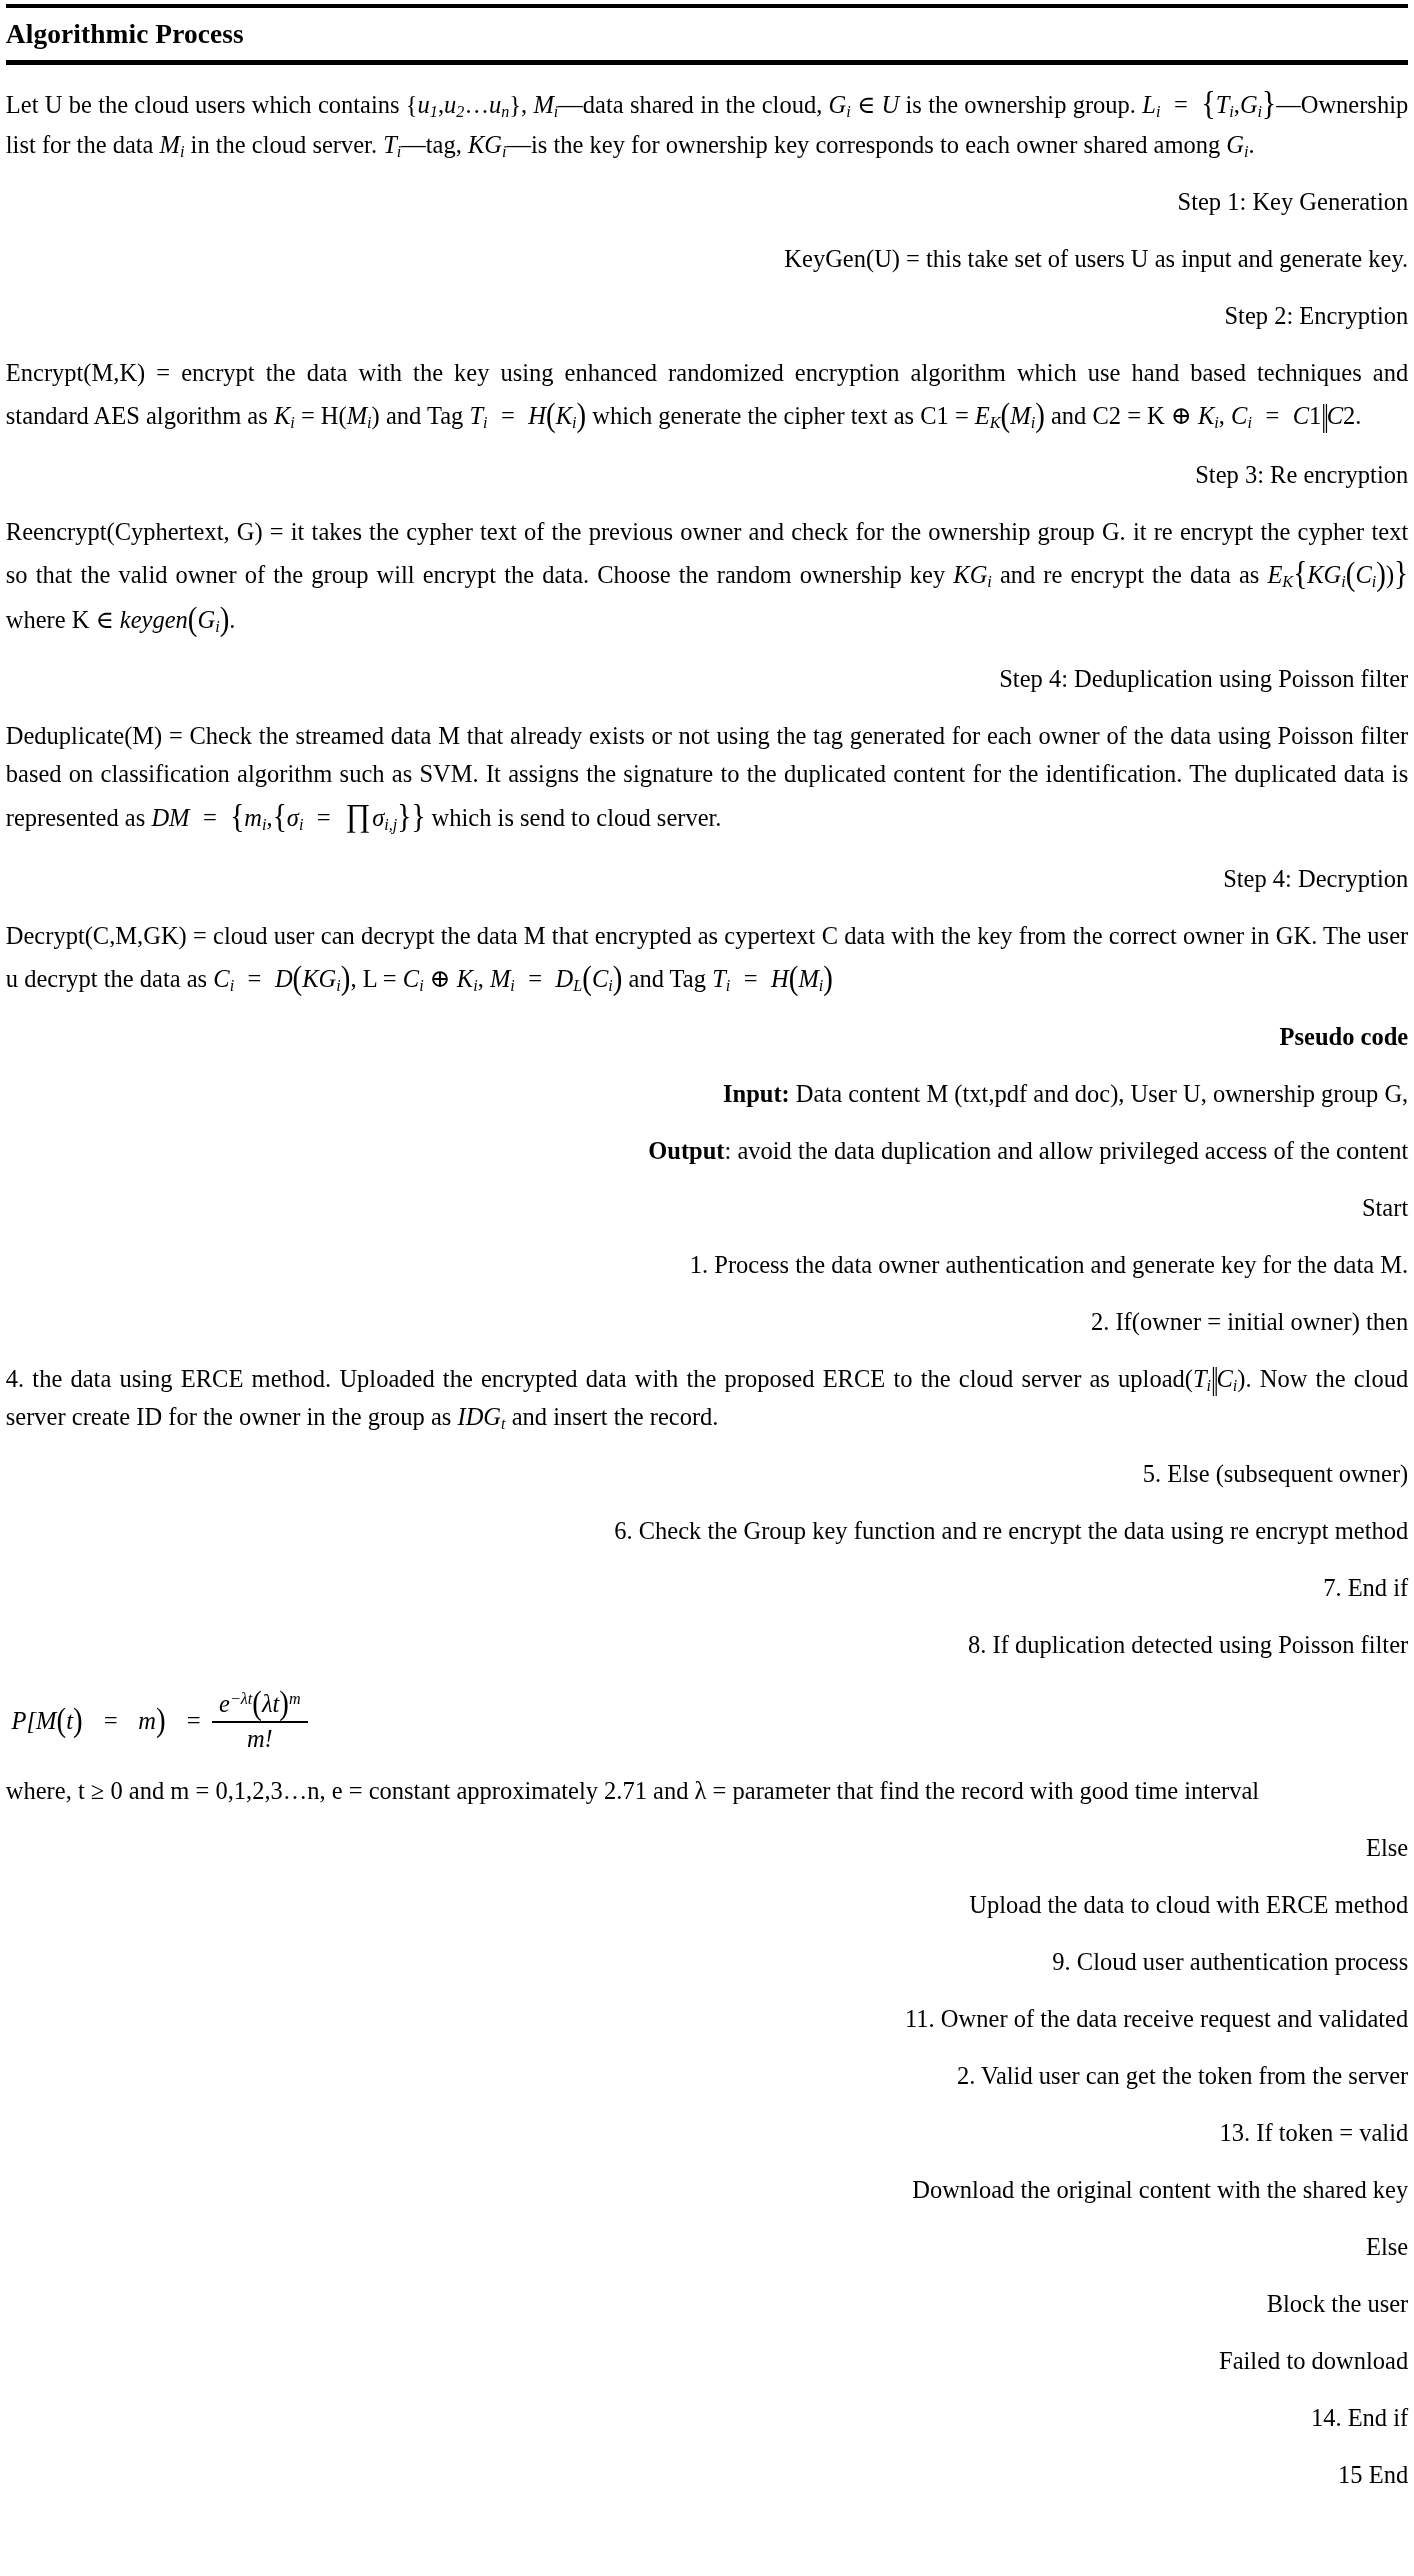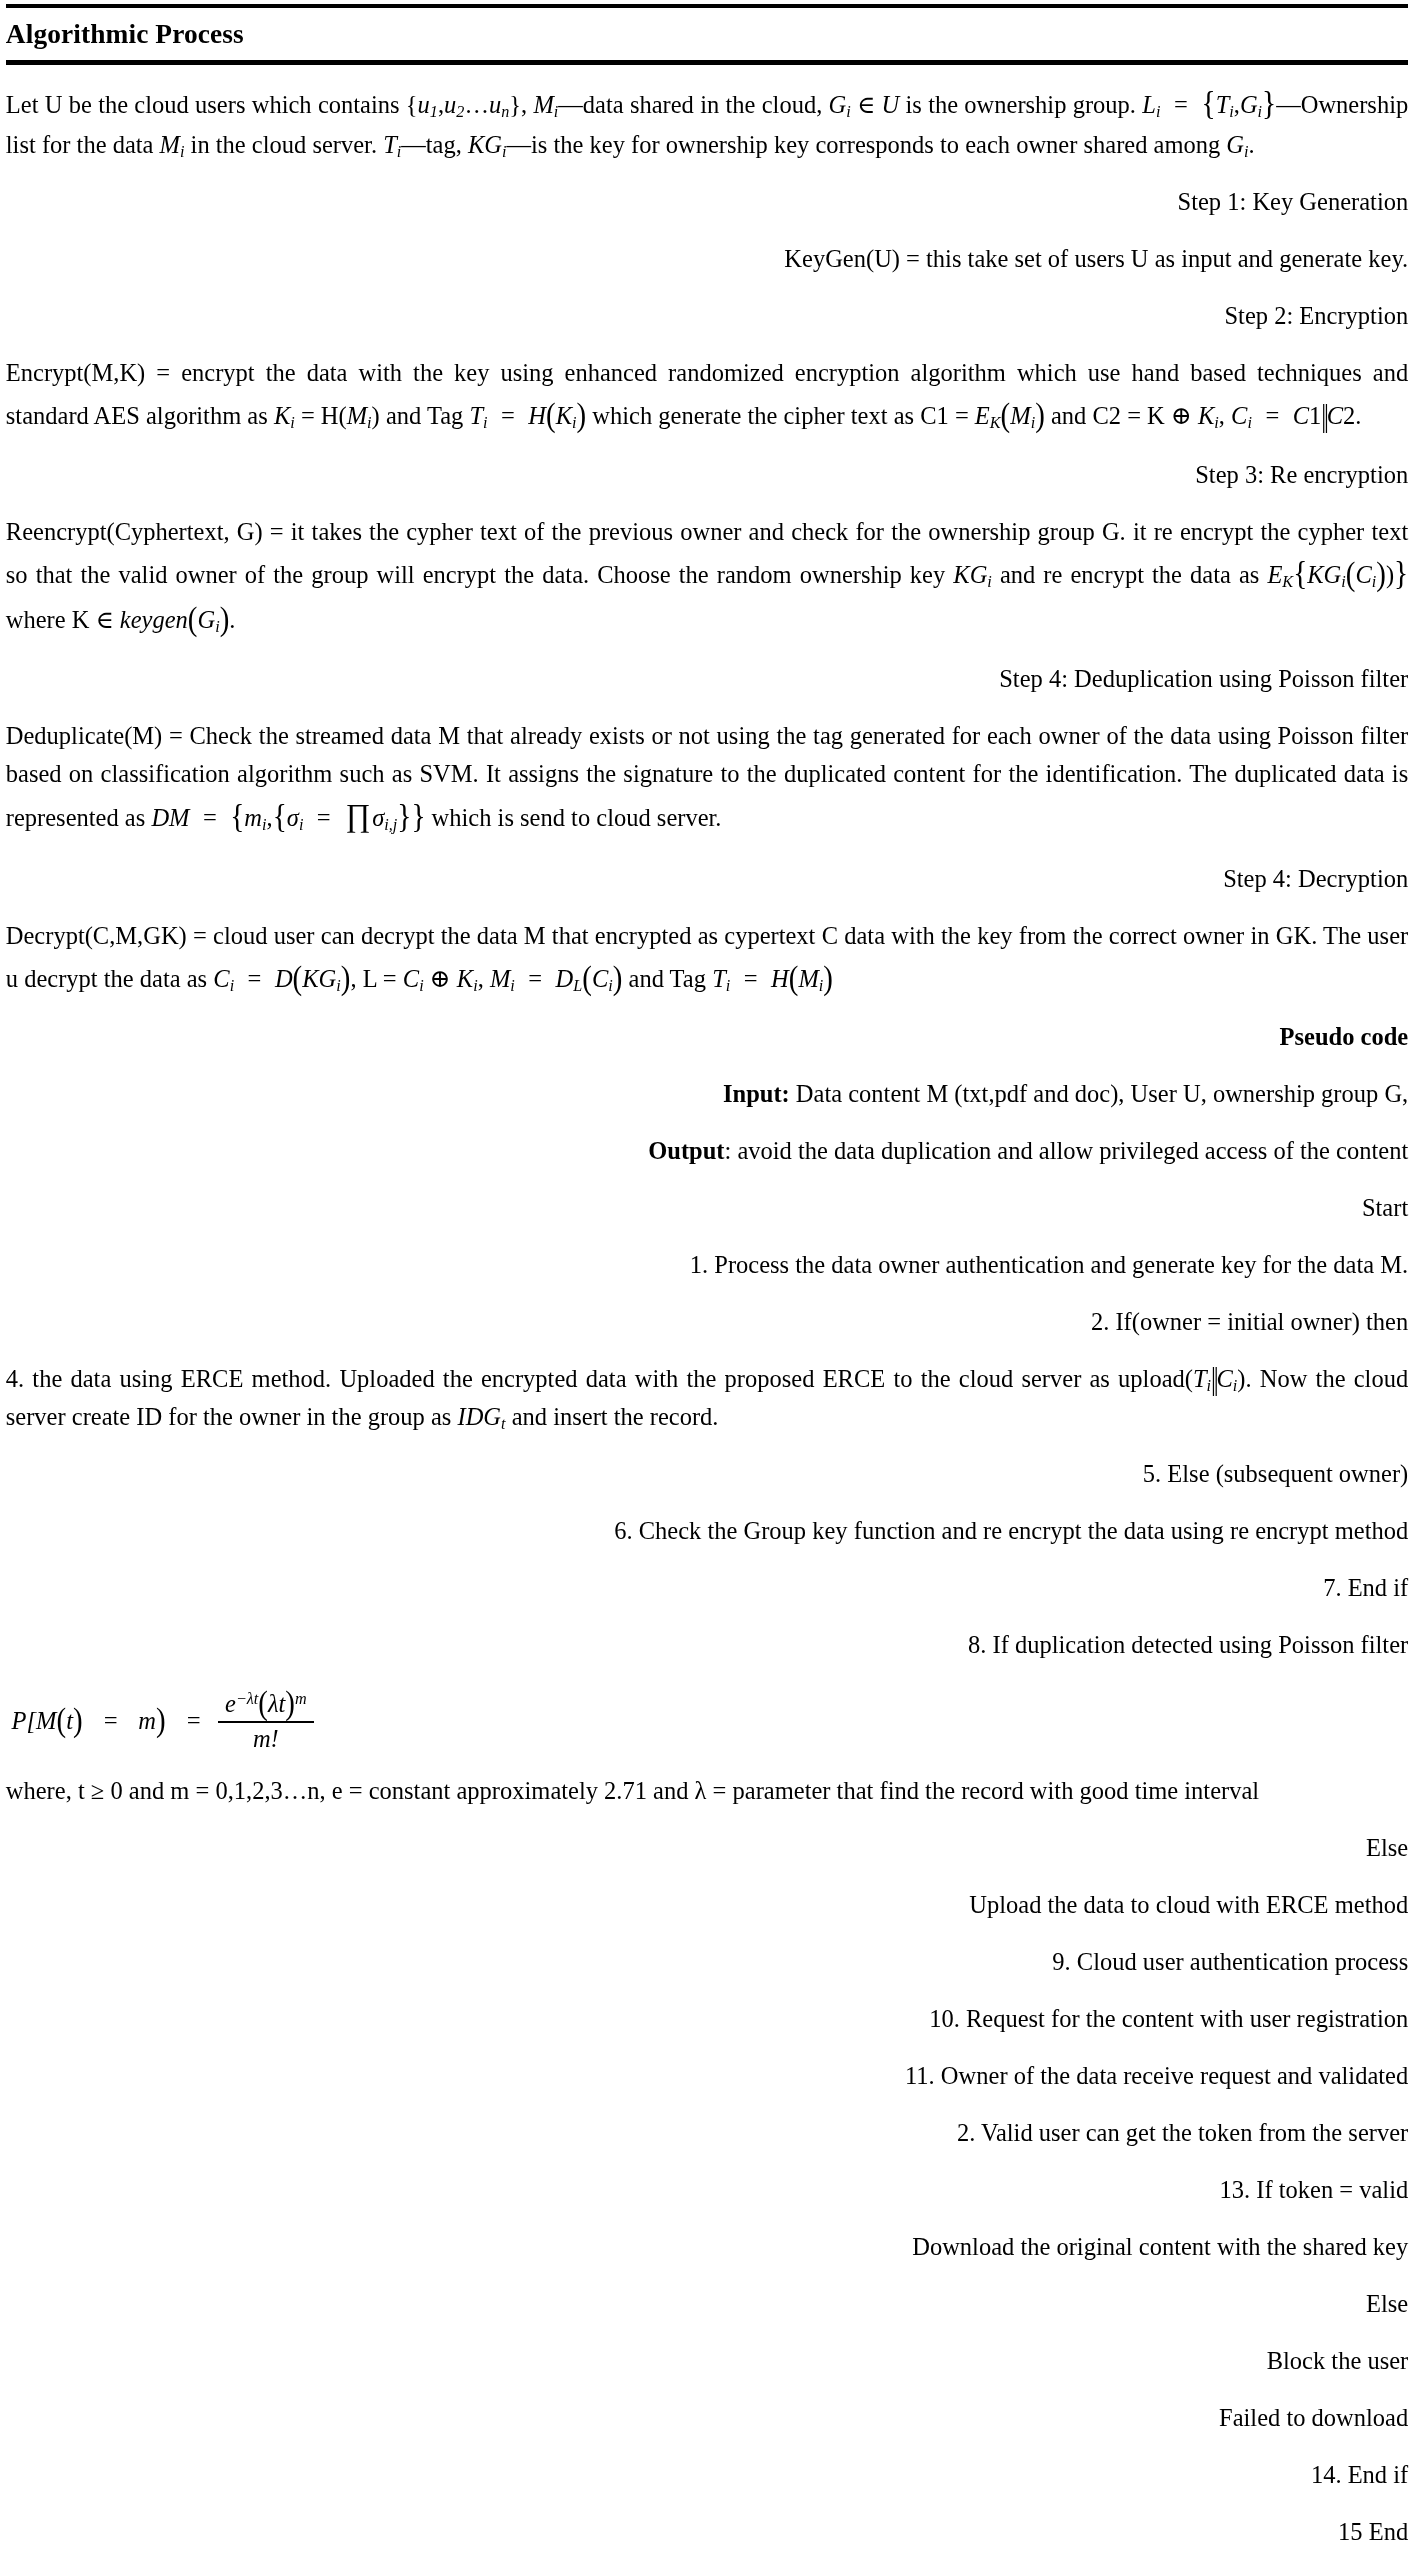--- a/index.html
+++ b/index.html
@@ -114,21 +114,21 @@
     padding-left: 5.8px;
     font-size: 24.5px;
     display: flex;
     align-items: center;
   }
   .frac {
     display: inline-flex;
     flex-direction: column;
     align-items: center;
     vertical-align: middle;
-    margin: 0 16px;
+    margin: 0 10px;
     font-style: italic;
   }
   .frac .num {
     padding: 0 7.2px 2.2px 7.2px;
     white-space: nowrap;
   }
   .frac .den {
     border-top: 2.2px solid #000;
     padding: 2.2px 7.2px 0 7.2px;
     width: 100%;
@@ -197,21 +197,20 @@
       <span class="den"><span class="mi">m</span>!</span>
     </span>
   </div>
 
   <p class="para">where, t ≥ 0 and m = 0,1,2,3…n, e = constant approximately 2.71 and λ = parameter that find the record with good time interval</p>
 
   <p class="para nojust">Else</p>
   <p class="para nojust">Upload the data to cloud with ERCE method</p>
 
   <p class="para nojust">9. Cloud user authentication process</p>
-  <p class="para nojust">10. Request for the content with user registration</p>
   <p class="para nojust">11. Owner of the data receive request and validated</p>
   <p class="para nojust">2. Valid user can get the token from the server</p>
   <p class="para nojust">13. If token = valid</p>
 
   <p class="para nojust">Download the original content with the shared key</p>
   <p class="para nojust">Else</p>
   <p class="para nojust indent-1">Block the user</p>
   <p class="para nojust indent-1">Failed to download</p>
 
   <p class="para nojust">14. End if</p>

